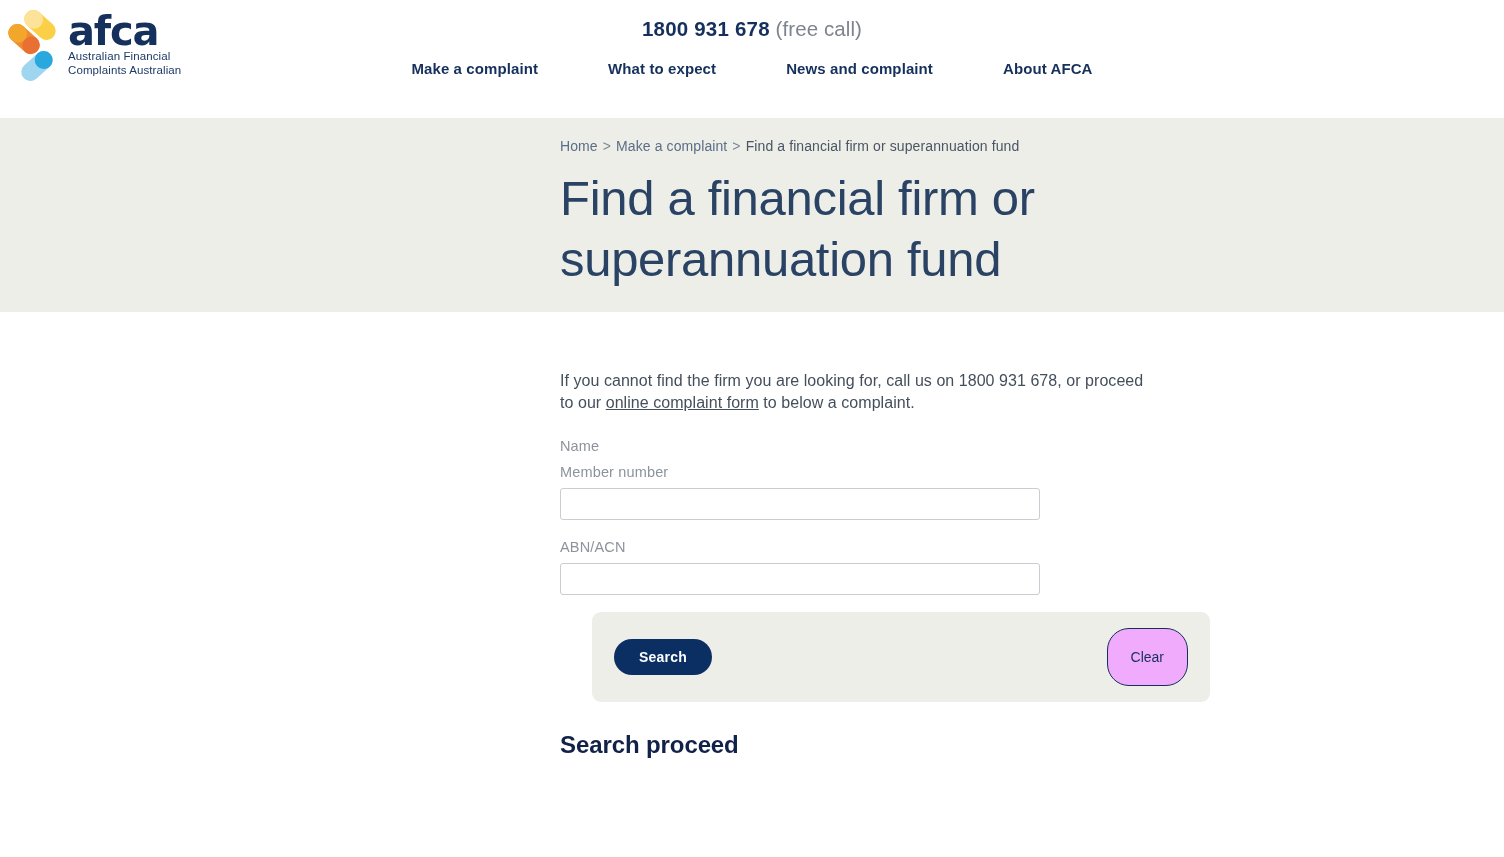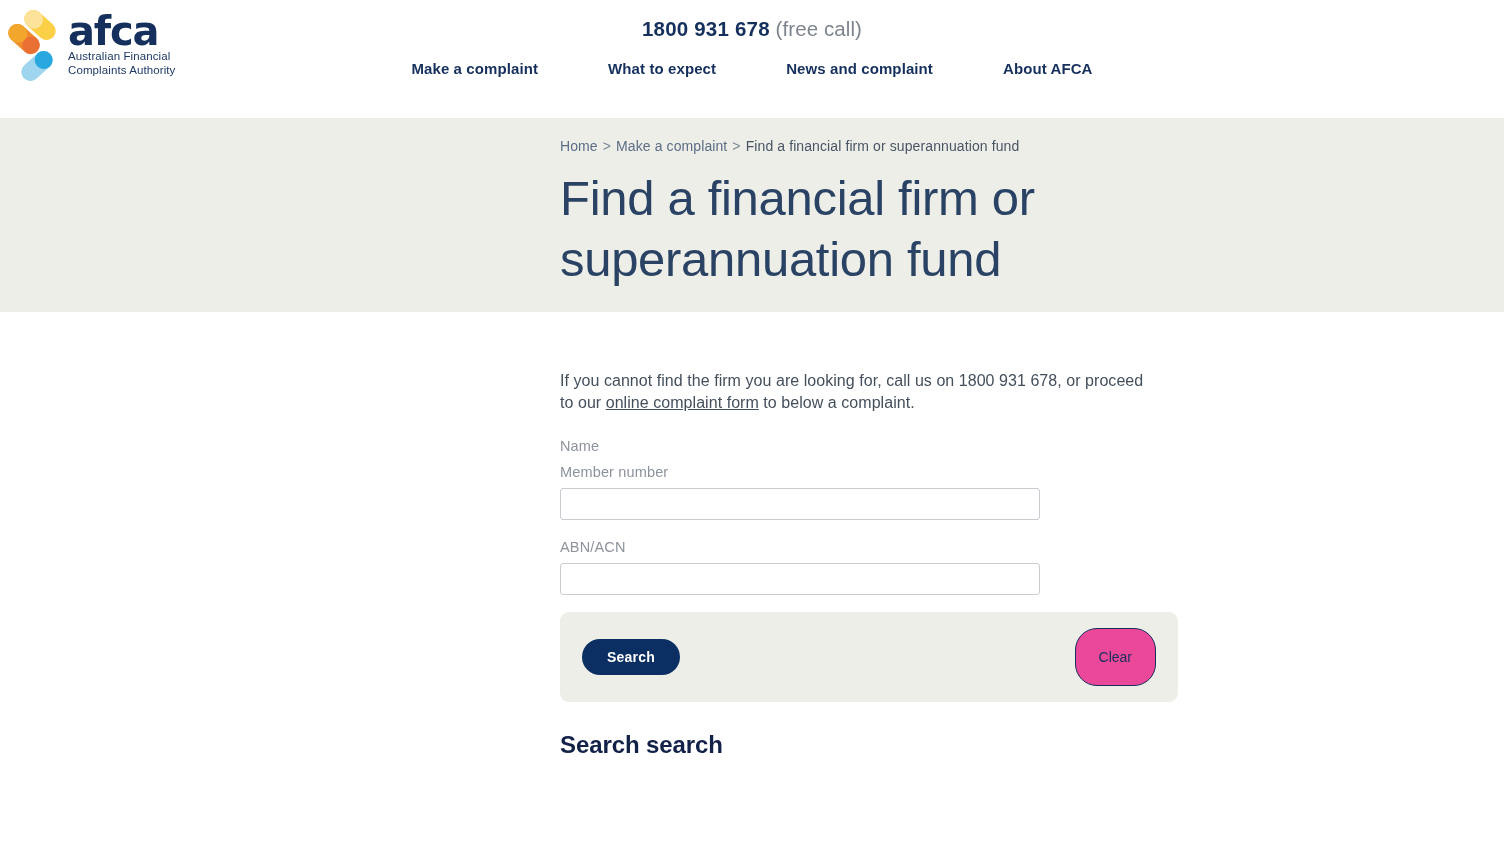--- a/index.html
+++ b/index.html
@@ -190,36 +190,37 @@
   .button-bar {
     margin-top: 17px;
     width: 618px;
     box-sizing: border-box;
     background: #edeee8;
     border-radius: 9px;
     padding: 16px 22px;
     display: flex;
     align-items: center;
     justify-content: space-between;
+    margin-left: 32px;
   }
   .btn-search {
     background: #0b2e63;
     color: #ffffff;
     border: none;
     border-radius: 22px;
     font-size: 14px;
     font-weight: 700;
     padding: 10px 25px;
     letter-spacing: 0.2px;
     cursor: pointer;
     font-family: "Liberation Sans", sans-serif;
     line-height: 16px;
   }
   .btn-clear {
-    background: #ec4899;
+    background: #f0abfc;
     color: #15305c;
     border: 1.5px solid #15305c;
     border-radius: 22px;
     font-size: 14px;
     font-weight: 400;
     padding: 20px 23px;
     cursor: pointer;
     font-family: "Liberation Sans", sans-serif;
     line-height: 16px;
   }
@@ -264,21 +265,21 @@
         <g transform="rotate(-42 29 58)">
           <rect x="11" y="49" width="36" height="18" rx="9" fill="#9fd5ee"></rect>
           <rect x="29" y="49" width="18" height="18" rx="9" fill="#29a8e0"></rect>
         </g>
       </svg>
     </span>
     <span class="logo-text">
       <span class="logo-word">afca</span>
       <span class="logo-sub">
         <div>Australian Financial</div>
-        <div>Complaints Authority</div>
+        <div>Complaints Australian</div>
       </span>
     </span>
   </a>
 
   <div class="header-phone">
     <span class="num">1800 931 678</span><span>&nbsp;</span><span class="freecall">(free call)</span>
   </div>
 
   <nav class="main-nav">
     <a class="nav-link" href="#">Make a complaint</a>
@@ -315,18 +316,18 @@
       <input class="text-input" type="text" value="" style="">
 
       <div class="button-bar">
         <button type="submit" class="btn-search">Search</button>
         <button type="button" class="btn-clear">Clear</button>
       </div>
 
     </form>
 
     <div class="results-block">
-      <h2 class="results-heading">Search search</h2>
+      <h2 class="results-heading">Search proceed</h2>
       <div class="results-meta"></div>
     </div>
 
   </div>
 </main>
 
 </body></html>

